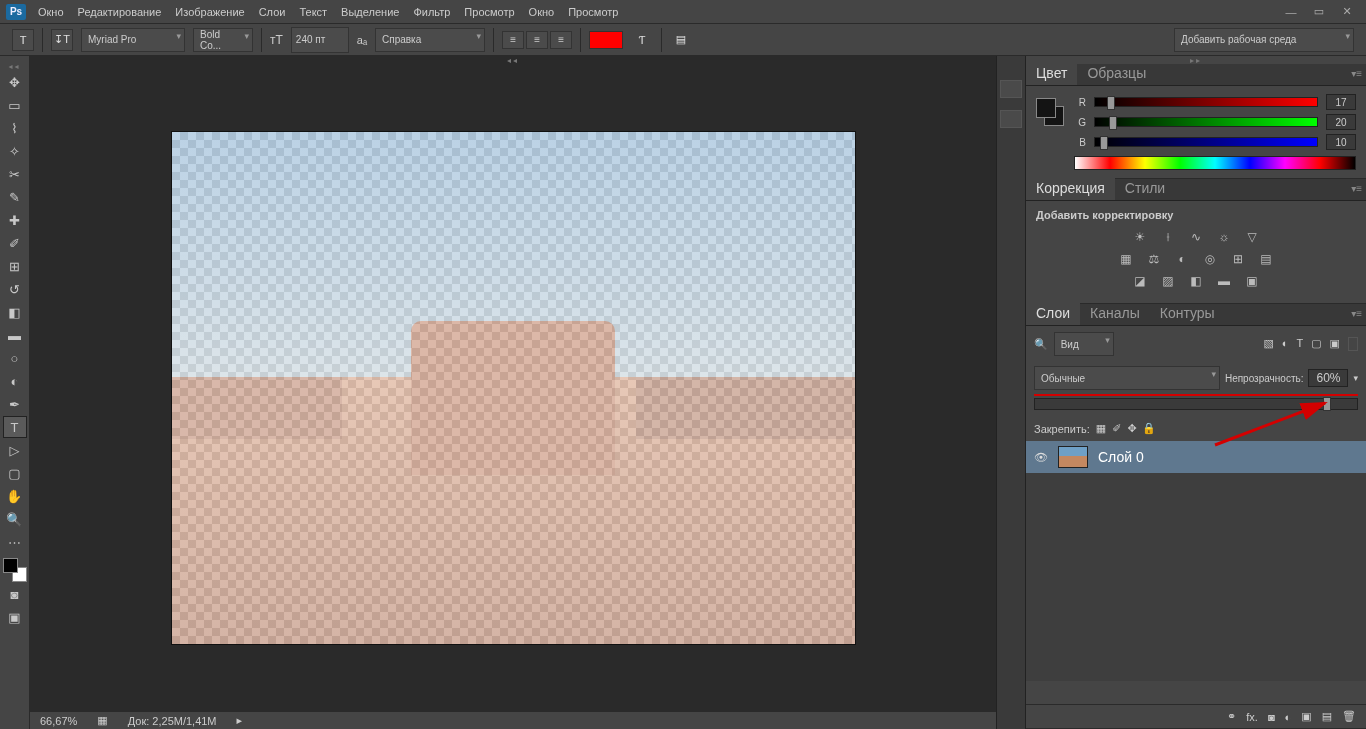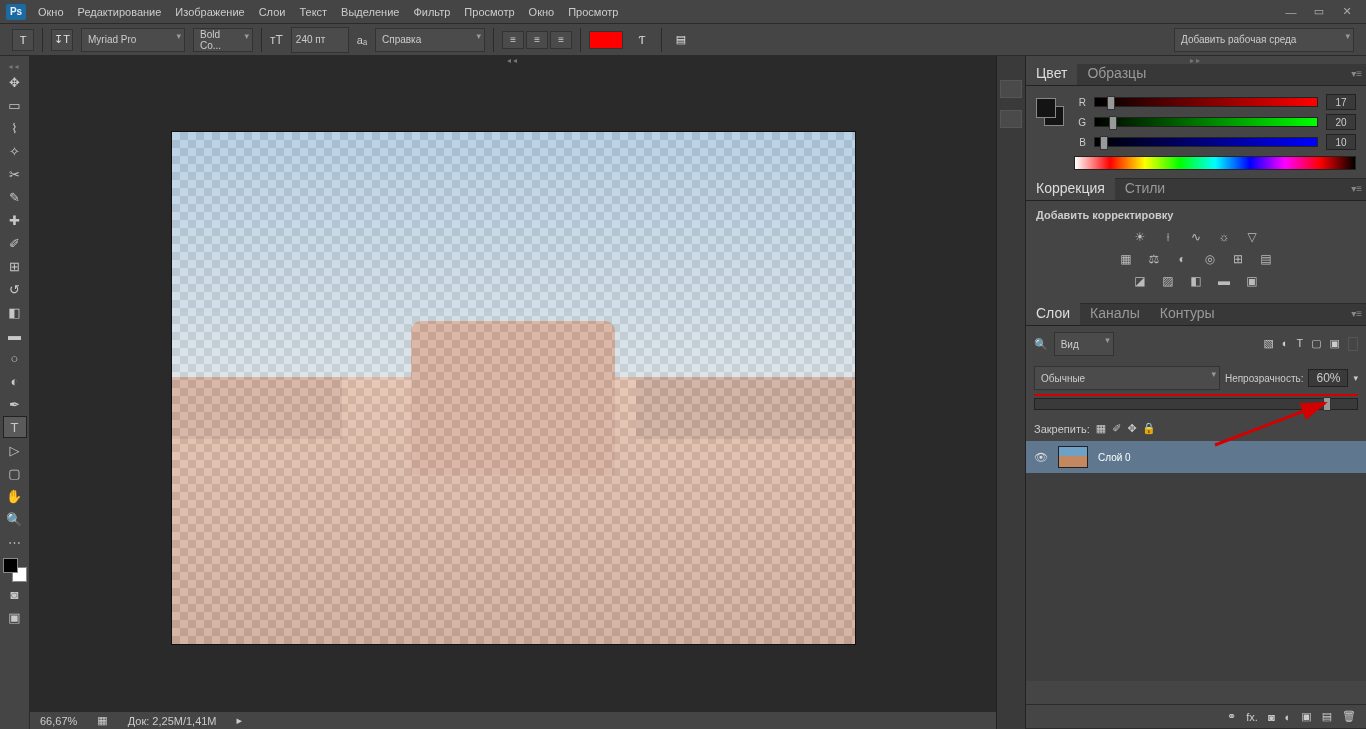--- a/index.html
+++ b/index.html
@@ -74,21 +74,21 @@
 .blend-row .opac-val{width:40px;height:18px;background:#3a3a3a;border:1px solid #222;font-size:12px;text-align:center;display:flex;align-items:center;justify-content:center}
 .blend-underline{height:2px;background:#d40000;margin:0 8px}
 .lock-row{display:flex;align-items:center;gap:6px;padding:6px 8px;font-size:10px}
 .lock-row .icos{display:flex;gap:6px;color:#bbb;font-size:11px}
 .opac-slider{height:12px;margin:2px 8px 6px;background:#3a3a3a;border:1px solid #222;position:relative}
 .opac-slider .k{position:absolute;right:8%;top:-2px;width:8px;height:14px;background:#999;border:1px solid #333}
 .layer-list{height:240px;background:#3e3e3e;overflow:auto}
 .layer{height:32px;background:#5f788f;display:flex;align-items:center;padding:0 8px;gap:10px}
 .layer .eye{width:14px;color:#ddd}
 .layer .thumb{width:30px;height:22px;background:linear-gradient(#6fa0c6 45%,#c48860 45%);border:1px solid #222}
-.layer .name{font-size:10px;color:#fff}
+.layer .name{font-size:14px;color:#fff}
 .panel-foot{height:24px;border-top:1px solid #2a2a2a;display:flex;align-items:center;justify-content:flex-end;gap:10px;padding:0 10px;color:#aaa;font-size:12px}
 .red-arrow{position:absolute;pointer-events:none}
 .grip{height:8px;display:flex;justify-content:center;align-items:center;color:#777;font-size:8px;letter-spacing:2px}
 .aa{display:flex;gap:2px}
 .aa div{width:22px;height:18px;border:1px solid #333;background:#4b4b4b;display:flex;align-items:center;justify-content:center;font-size:10px}
 </style>
 </head>
 <body>
 
 <div class="titlebar">

